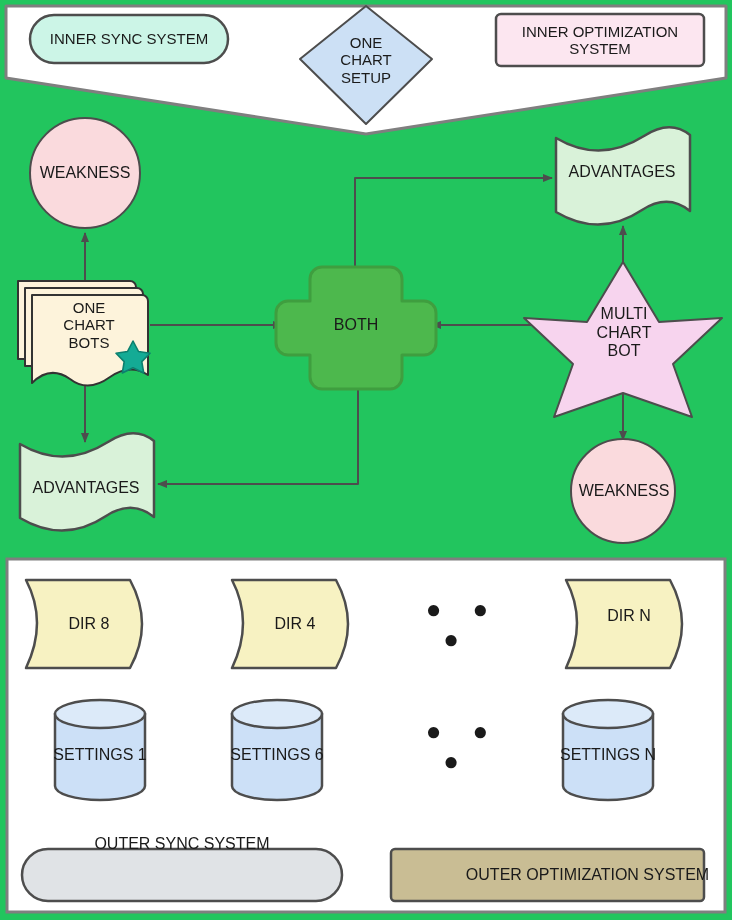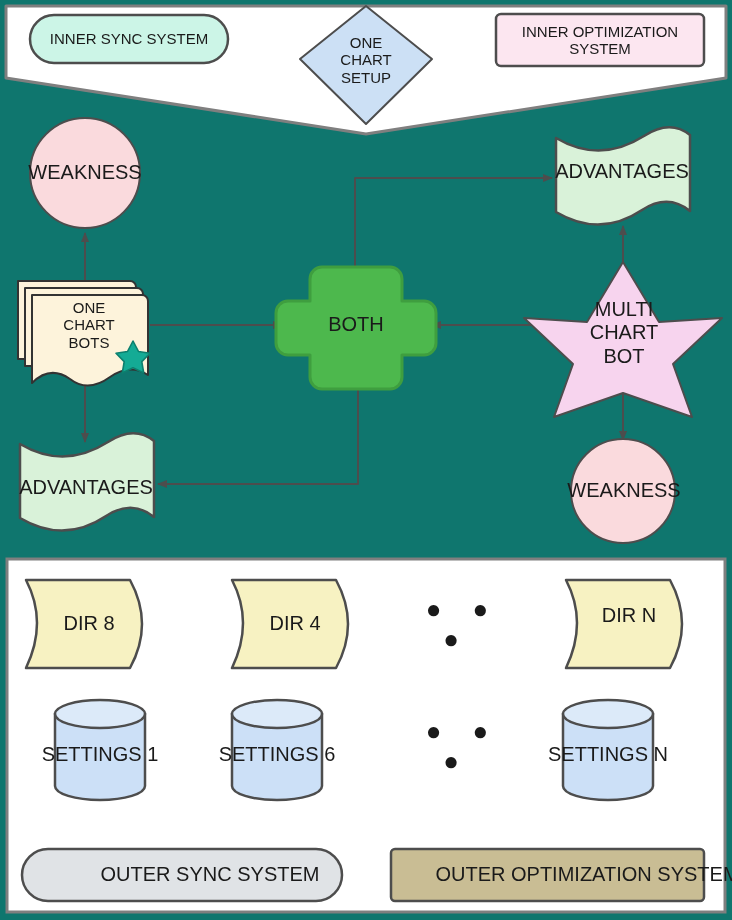--- a/index.html
+++ b/index.html
@@ -7,21 +7,21 @@
     padding: 0;
     background: #ffffff;
   }
   body {
     font-family: "Liberation Sans", sans-serif;
   }
   #canvas {
     position: relative;
     width: 732px;
     height: 920px;
-    background: #0f766e;
+    background: #22c55e;
     overflow: hidden;
   }
   #canvas svg.layer {
     position: absolute;
     left: 0;
     top: 0;
     width: 732px;
     height: 920px;
   }
   .lbl {
@@ -29,21 +29,21 @@
     display: flex;
     align-items: center;
     justify-content: center;
     text-align: center;
     color: #1a1a1a;
     line-height: 1.16;
     pointer-events: none;
     white-space: pre-line;
   }
   .f15 { font-size: 15px; }
-  .f14 { font-size: 20px; }
+  .f14 { font-size: 16px; }
 </style>
 </head>
 <body>
 
 <div id="canvas">
 
   <svg class="layer" viewBox="0 0 732 920" xmlns="http://www.w3.org/2000/svg">
     <defs>
       <marker id="arrowEnd" markerWidth="10" markerHeight="8" refX="9" refY="4" orient="auto" markerUnits="userSpaceOnUse">
         <path d="M0,0 L10,4 L0,8 z" fill="#4d4d4d"></path>
@@ -146,16 +146,16 @@
   <div class="lbl f14" style="left:34px;  top:604px; width:110px; height:40px;">DIR 8</div>
   <div class="lbl f14" style="left:240px; top:604px; width:110px; height:40px;">DIR 4</div>
   <div class="lbl f14" style="left:574px; top:596px; width:110px; height:40px;">DIR N</div>
   <div class="lbl" style="left:392px; top:604px; width:130px; height:40px; font-size:26px; letter-spacing:12px; text-indent:12px;">● ● ●</div>
 
   <div class="lbl f14" style="left:40px;  top:735px; width:120px; height:40px;">SETTINGS 1</div>
   <div class="lbl f14" style="left:217px; top:735px; width:120px; height:40px;">SETTINGS 6</div>
   <div class="lbl f14" style="left:548px; top:735px; width:120px; height:40px;">SETTINGS N</div>
   <div class="lbl" style="left:392px; top:726px; width:130px; height:40px; font-size:26px; letter-spacing:12px; text-indent:12px;">● ● ●</div>
 
-  <div class="lbl f14" style="left:22px;  top:849px; width:320px; height:52px;margin-left:28px;">OUTER SYNC SYSTEM</div>
+  <div class="lbl f14" style="left:22px;  top:818px; width:320px; height:52px;">OUTER SYNC SYSTEM</div>
   <div class="lbl f14" style="left:391px; top:849px; width:313px; height:52px;padding-left:40px;">OUTER OPTIMIZATION SYSTEM</div>
 
 </div>
 
 </body></html>

